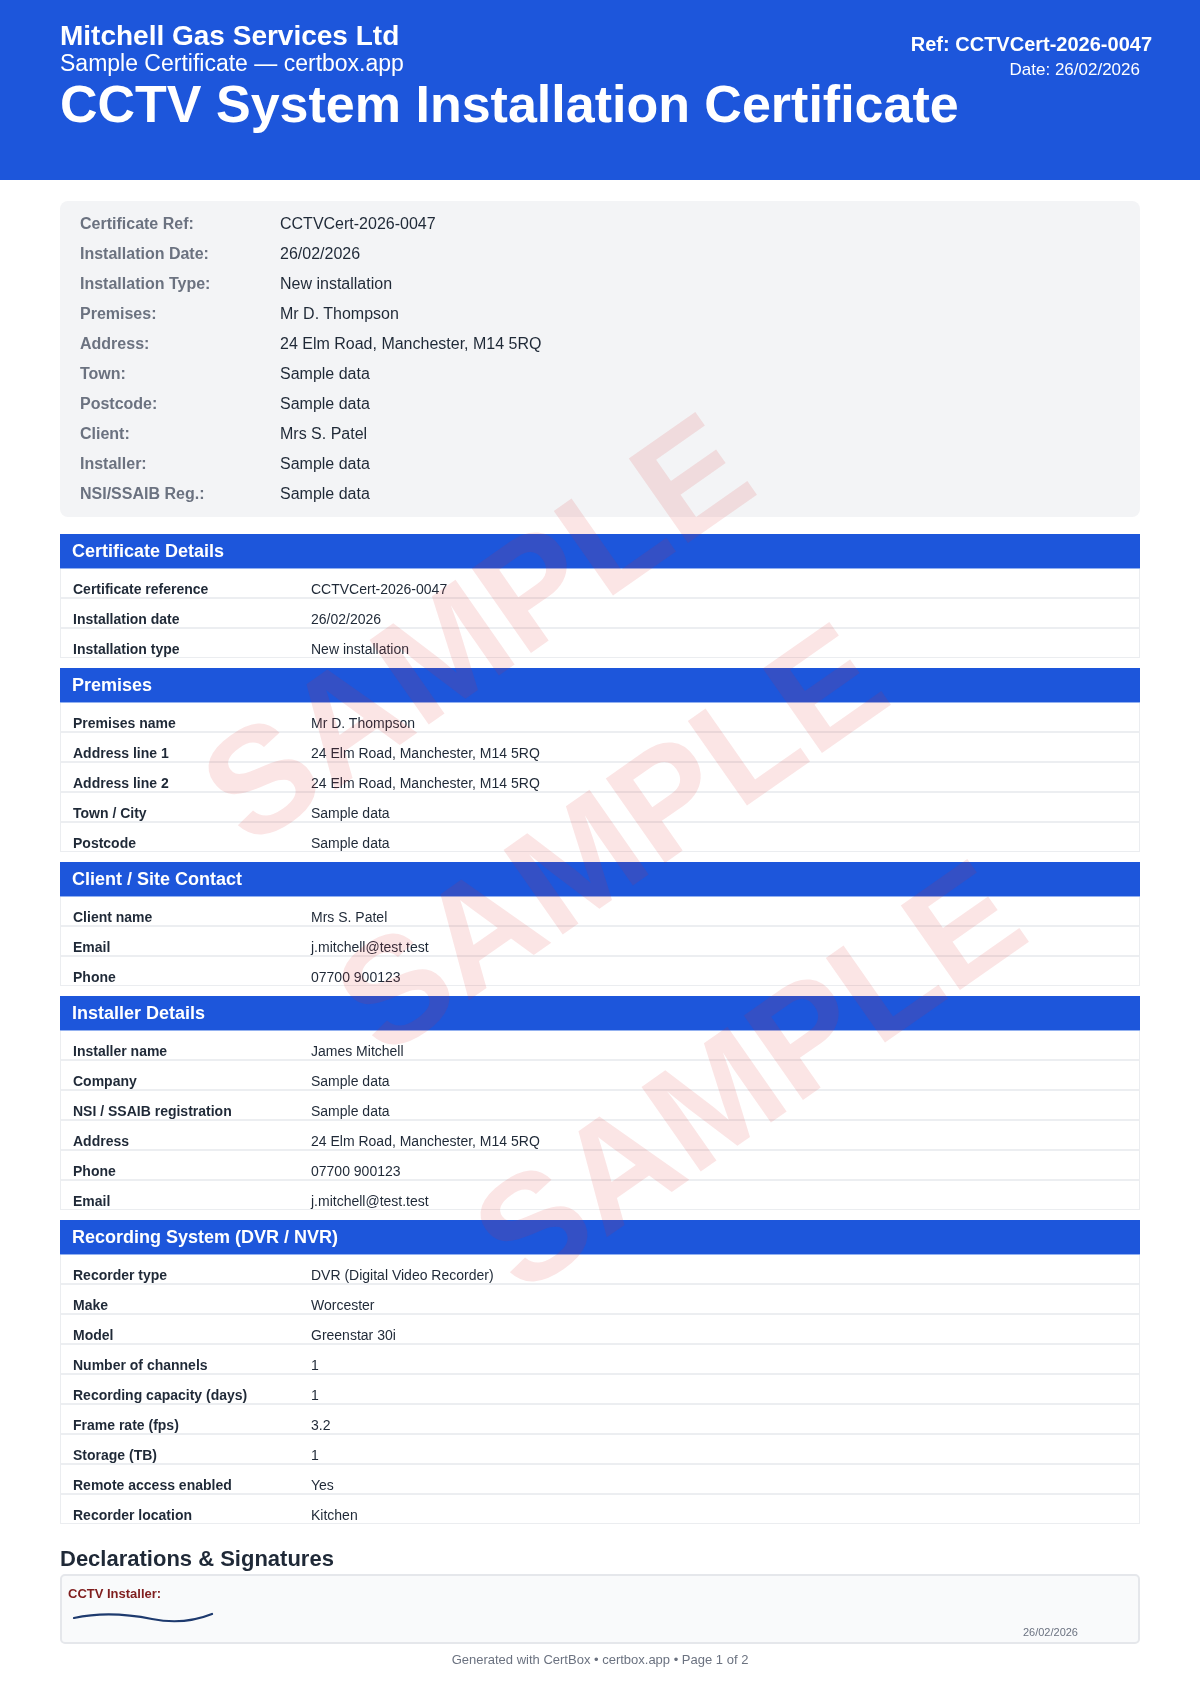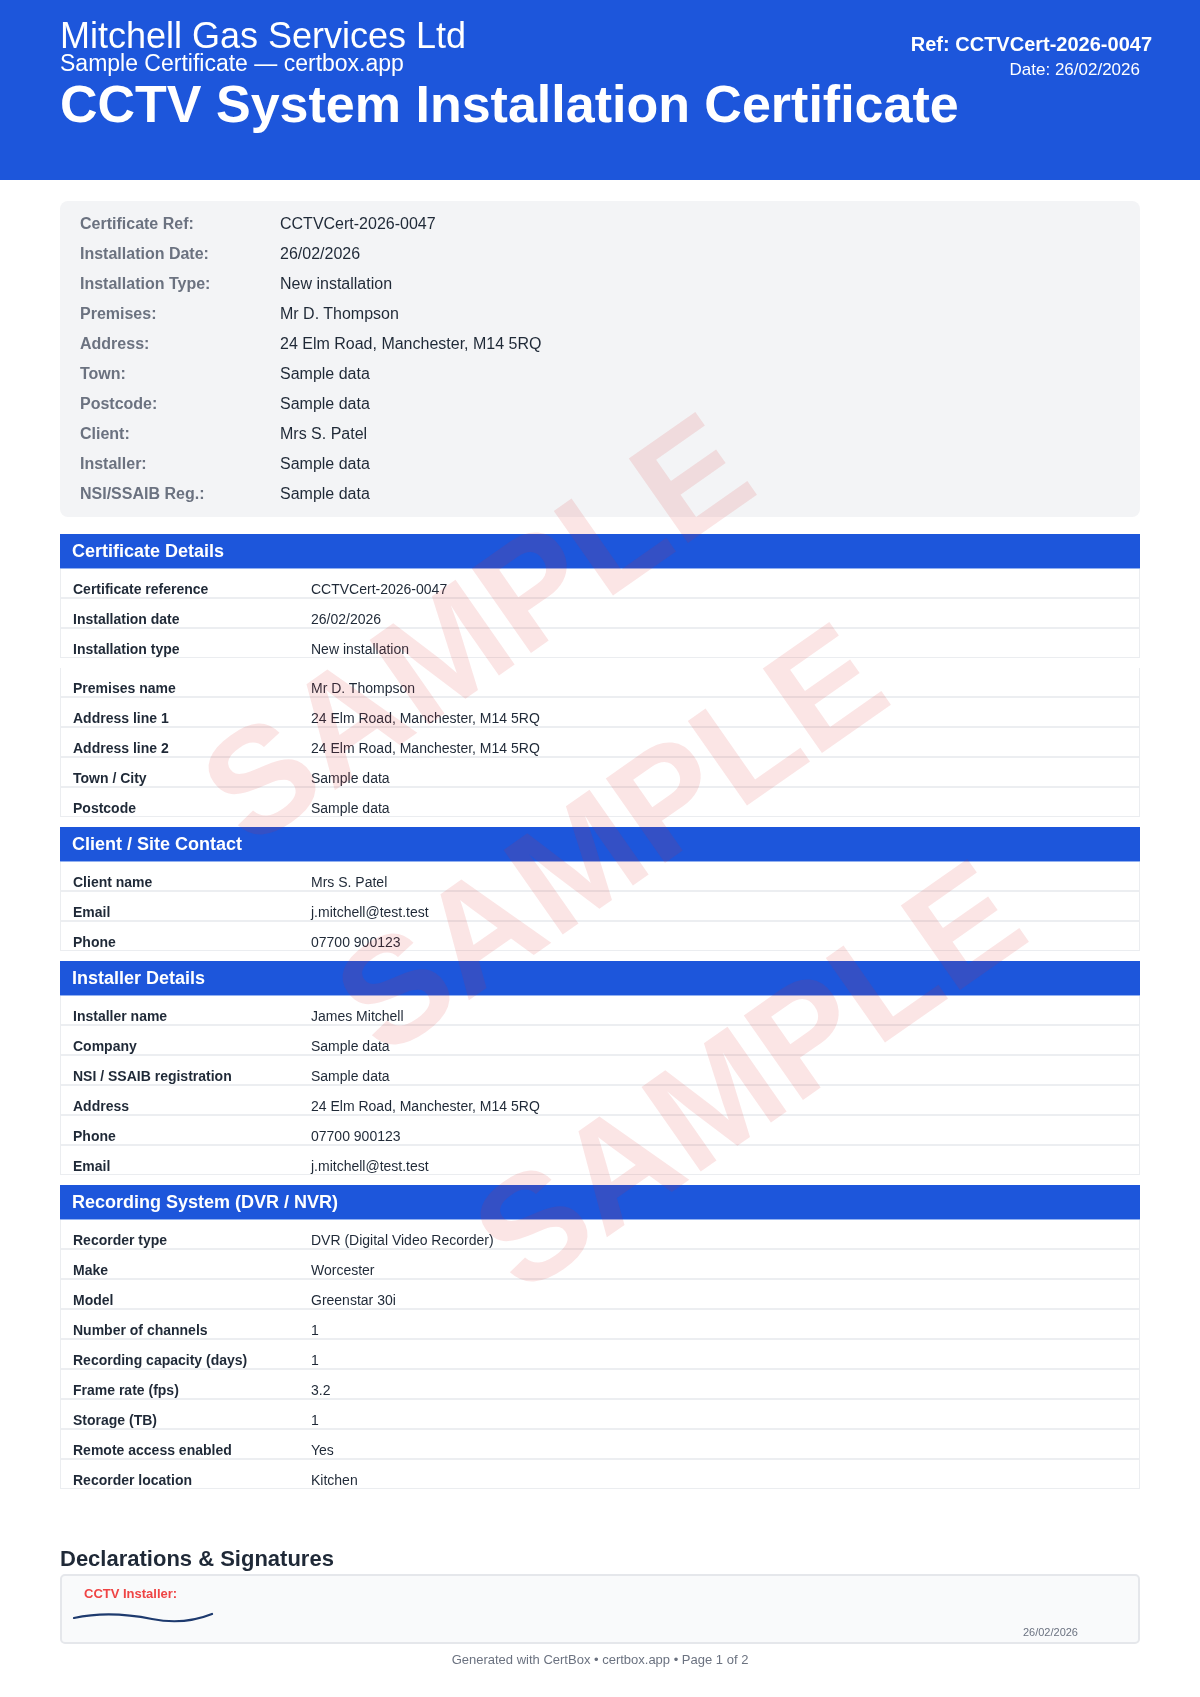--- a/index.html
+++ b/index.html
@@ -4,21 +4,21 @@
 <style>
   html, body { margin: 0; padding: 0; }
   body {
     width: 1200px; height: 1697px; position: relative; overflow: hidden;
     background: #ffffff; font-family: "Liberation Sans", sans-serif; color: #1f2937;
   }
   .header {
     position: absolute; left: 0; top: 0; width: 1200px; height: 180px;
     background: #1d56db; color: #ffffff;
   }
-  .company { position: absolute; left: 60px; top: 16px; font-size: 36px; font-weight: normal; line-height: 40px; white-space: nowrap; }
+  .company { position: absolute; left: 60px; top: 16px; font-size: 28px; font-weight: bold; line-height: 40px; white-space: nowrap; }
   .subtitle { position: absolute; left: 60px; top: 52px; font-size: 23px; line-height: 22px; white-space: nowrap; }
   .doc-title { position: absolute; left: 60px; top: 76px; font-size: 52px; font-weight: bold; line-height: 56px; white-space: nowrap; }
   .ref { position: absolute; right: 48px; top: 32px; font-size: 20px; font-weight: bold; line-height: 24px; text-align: right; white-space: nowrap; }
   .date { position: absolute; right: 60px; top: 59px; font-size: 17px; line-height: 22px; text-align: center; white-space: nowrap; }
 
   .summary {
     position: absolute; left: 60px; top: 201px; width: 1080px; height: 316px;
     background: #f3f4f6; border-radius: 8px; box-sizing: border-box; padding: 8px 20px;
   }
   .summary-row { display: flex; height: 30px; align-items: center; font-size: 16px; }
@@ -35,21 +35,21 @@
   .row { display: flex; height: 30px; align-items: flex-end; border-bottom: 2px solid #eceef1; box-sizing: border-box; font-size: 14px; }
   .row:last-child { border-bottom: none; height: 28px; }
   .row-label { width: 238px; padding-left: 12px; font-weight: bold; color: #1f2937; }
   .row-value { color: #1f2937; }
 
   .decl-title { position: absolute; left: 60px; top: 1547px; font-size: 22px; font-weight: bold; line-height: 24px; color: #1f2937; }
   .sig-box {
     position: absolute; left: 60px; top: 1574px; width: 1080px; height: 70px;
     background: #f9fafb; border: 2px solid #e5e7eb; border-radius: 5px; box-sizing: border-box;
   }
-  .sig-label { position: absolute; left: 22px; top: 10px; font-size: 13px; font-weight: bold; color: #ef4444; }
+  .sig-label { position: absolute; left: 6px; top: 10px; font-size: 13px; font-weight: bold; color: #7f1d1d; }
   .sig-line { position: absolute; left: 10px; top: 34px; }
   .sig-date { position: absolute; right: 60px; top: 50px; font-size: 11px; color: #6b7280; }
   .footer { position: absolute; left: 0; width: 1200px; top: 1652px; text-align: center; font-size: 13px; color: #6b7280; }
 
   .watermark-layer { position: absolute; left: 0; top: 0; width: 1200px; height: 1697px; pointer-events: none; }
   .watermark {
     position: absolute; font-size: 150px; font-weight: bold; color: rgba(220, 38, 38, 0.12);
     white-space: nowrap; transform: translate(-50%, -50%) rotate(-35deg); line-height: 1;
   }
 </style>
@@ -121,20 +121,21 @@
           <span class="row-value">26/02/2026</span>
         </div>
       <div class="row">
           <span class="row-label">Installation type</span>
           <span class="row-value">New installation</span>
         </div>
     </div>
   </div>
 
   <div class="section">
+    <div class="section-header">Premises</div>
     <div class="section-table">
       <div class="row">
           <span class="row-label">Premises name</span>
           <span class="row-value">Mr D. Thompson</span>
         </div>
       <div class="row">
           <span class="row-label">Address line 1</span>
           <span class="row-value">24 Elm Road, Manchester, M14 5RQ</span>
         </div>
       <div class="row">

